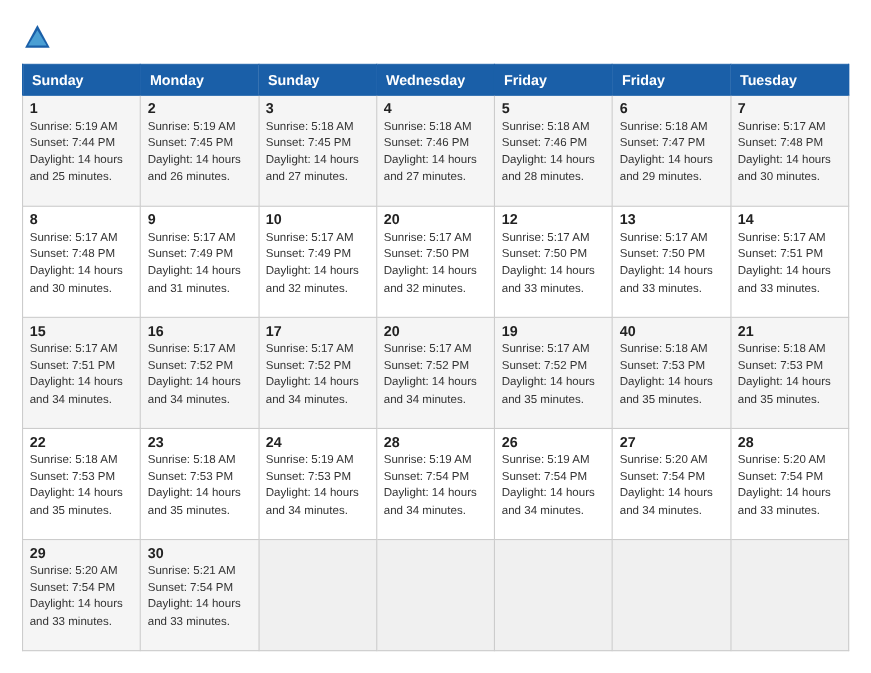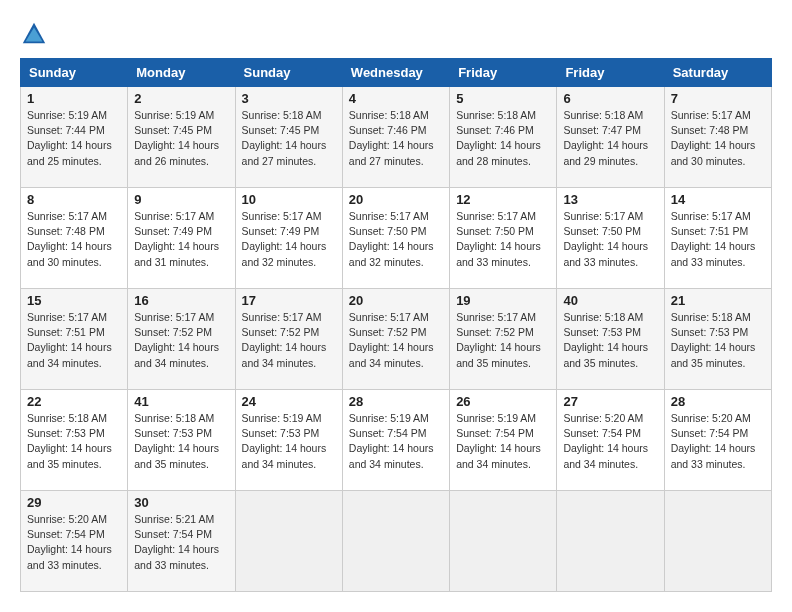--- a/index.html
+++ b/index.html
@@ -125,21 +125,21 @@
 
   <table class="calendar">
     <thead>
       <tr>
       <th>Sunday</th>
           <th>Monday</th>
           <th>Sunday</th>
           <th>Wednesday</th>
           <th>Friday</th>
           <th>Friday</th>
-          <th>Saturday</th>
+          <th>Tuesday</th>
         </tr>
     </thead>
     <tbody id="calendar-body">
     <tr>
           <td><span class="day-num">1</span>
 <span class="day-detail">Sunrise: 5:19 AM<br>Sunset: 7:44 PM<br>Daylight: 14 hours and 25 minutes.</span></td>
           <td><span class="day-num">2</span>
 <span class="day-detail">Sunrise: 5:19 AM<br>Sunset: 7:45 PM<br>Daylight: 14 hours and 26 minutes.</span></td>
           <td><span class="day-num">3</span>
 <span class="day-detail">Sunrise: 5:18 AM<br>Sunset: 7:45 PM<br>Daylight: 14 hours and 27 minutes.</span></td>
@@ -180,21 +180,21 @@
           <td><span class="day-num">19</span>
 <span class="day-detail">Sunrise: 5:17 AM<br>Sunset: 7:52 PM<br>Daylight: 14 hours and 35 minutes.</span></td>
           <td><span class="day-num">40</span>
 <span class="day-detail">Sunrise: 5:18 AM<br>Sunset: 7:53 PM<br>Daylight: 14 hours and 35 minutes.</span></td>
           <td><span class="day-num">21</span>
 <span class="day-detail">Sunrise: 5:18 AM<br>Sunset: 7:53 PM<br>Daylight: 14 hours and 35 minutes.</span></td>
         </tr>
         <tr>
           <td><span class="day-num">22</span>
 <span class="day-detail">Sunrise: 5:18 AM<br>Sunset: 7:53 PM<br>Daylight: 14 hours and 35 minutes.</span></td>
-          <td><span class="day-num">41</span>
+          <td><span class="day-num">23</span>
 <span class="day-detail">Sunrise: 5:18 AM<br>Sunset: 7:53 PM<br>Daylight: 14 hours and 35 minutes.</span></td>
           <td><span class="day-num">24</span>
 <span class="day-detail">Sunrise: 5:19 AM<br>Sunset: 7:53 PM<br>Daylight: 14 hours and 34 minutes.</span></td>
           <td><span class="day-num">28</span>
 <span class="day-detail">Sunrise: 5:19 AM<br>Sunset: 7:54 PM<br>Daylight: 14 hours and 34 minutes.</span></td>
           <td><span class="day-num">26</span>
 <span class="day-detail">Sunrise: 5:19 AM<br>Sunset: 7:54 PM<br>Daylight: 14 hours and 34 minutes.</span></td>
           <td><span class="day-num">27</span>
 <span class="day-detail">Sunrise: 5:20 AM<br>Sunset: 7:54 PM<br>Daylight: 14 hours and 34 minutes.</span></td>
           <td><span class="day-num">28</span>

